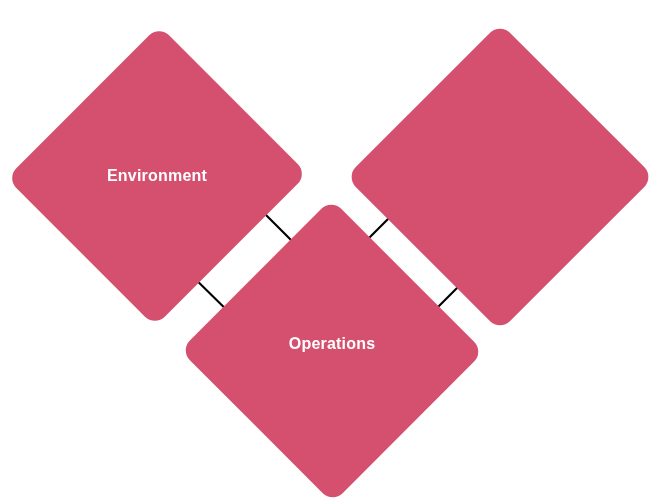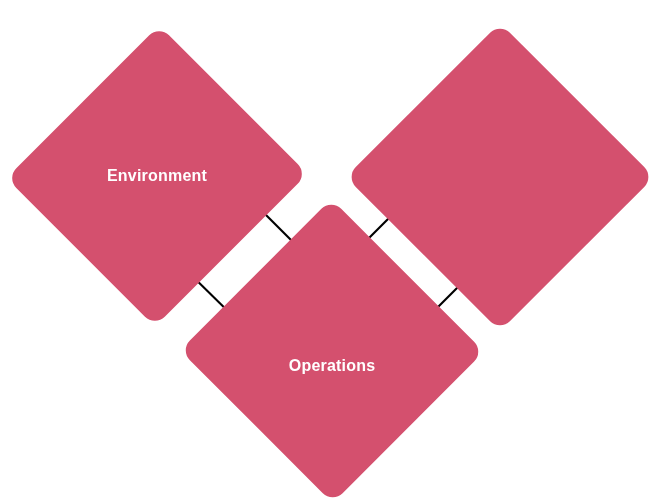--- a/index.html
+++ b/index.html
@@ -69,15 +69,15 @@
     <g>
       <rect class="node-shape" x="52" y="68" width="210" height="216" rx="14" ry="14" fill="#d4506e" transform="rotate(45 157 176)"></rect>
       <rect class="node-shape" x="391" y="68" width="218" height="218" rx="14" ry="14" fill="#d4506e" transform="rotate(45 500 177)"></rect>
       <rect class="node-shape" x="224" y="244" width="216" height="214" rx="14" ry="14" fill="#d4506e" transform="rotate(45 332 351)"></rect>
     </g>
   </svg>
 
   <div class="node-label" id="label-environment" style="left: 157px; top: 176px; color: rgb(255, 255, 255);">Environment</div>
 
 
-  <div class="node-label" id="label-operations" style="left: 332px; top: 366px; color: rgb(255, 255, 255);">Operations</div>
+  <div class="node-label" id="label-operations" style="left: 332px; top: 344px; color: rgb(255, 255, 255);">Operations</div>
 
 </div>
 
 </body></html>

